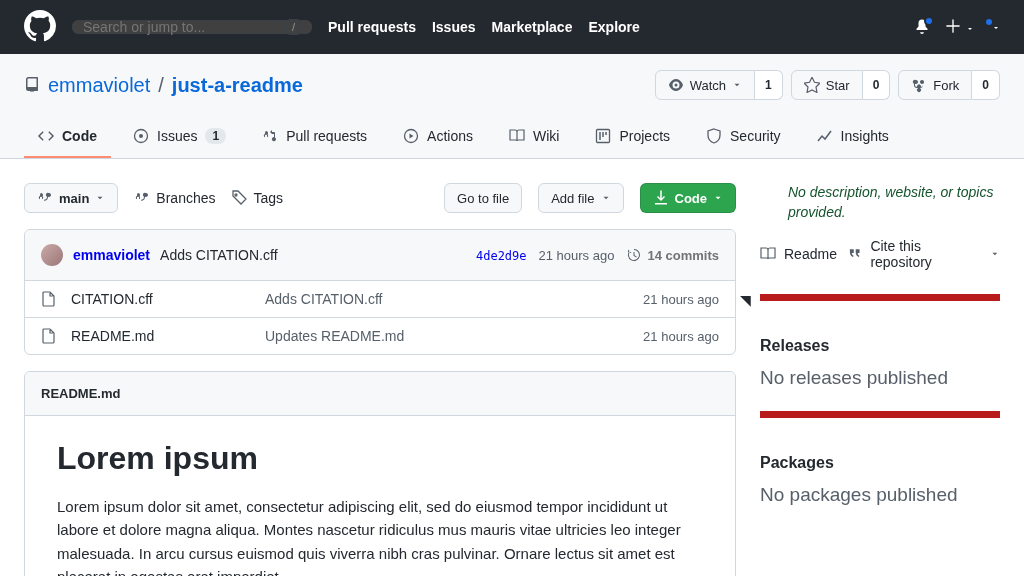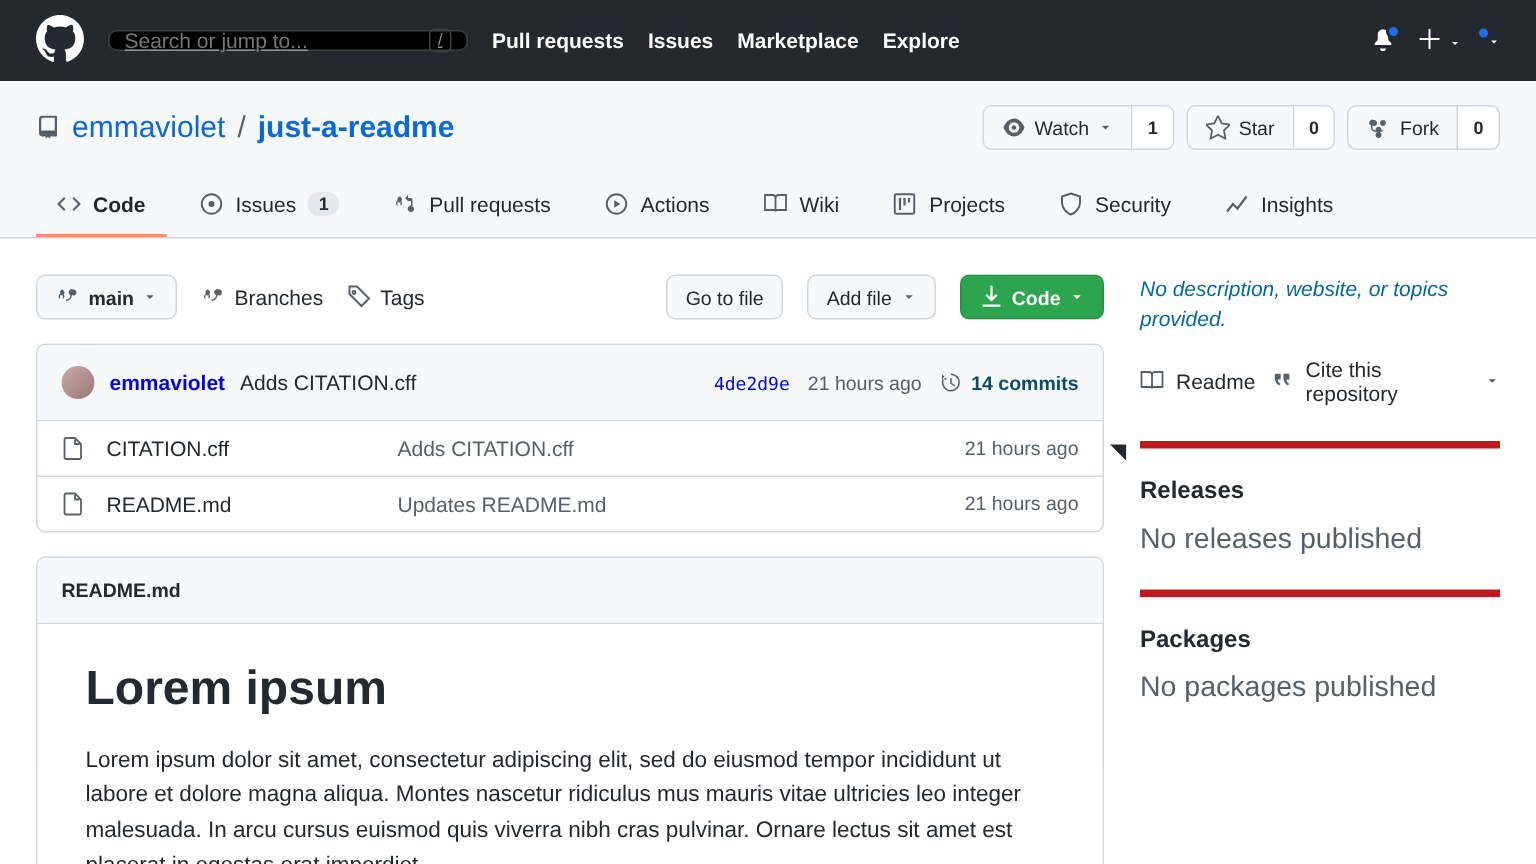--- a/index.html
+++ b/index.html
@@ -1,20 +1,20 @@
 <!DOCTYPE html>
 <html><head>
 <meta charset="utf-8">
 <style>
 * { box-sizing: border-box; margin: 0; padding: 0; }
 body { font-family: -apple-system, BlinkMacSystemFont, "Segoe UI", Helvetica, Arial, sans-serif; font-size: 14px; color: #24292f; background: #fff; }
 a { text-decoration: none; }
 .topbar { background: #24292f; height: 54px; display: flex; align-items: center; padding: 0 24px; gap: 16px; color: #fff; }
 .topbar .logo svg { fill: #fff; }
-.topbar .search { background: #000000; border: 1px solid #3b4046; border-radius: 6px; height: 14px; width: 240px; display: flex; align-items: center; padding: 0 10px; color: #8b949e; gap: 8px; text-decoration: underline; }
+.topbar .search { background: #404040; border: 1px solid #3b4046; border-radius: 6px; height: 14px; width: 240px; display: flex; align-items: center; padding: 0 10px; color: #8b949e; gap: 8px; }
 .topbar .search input { background: transparent; border: 0; outline: 0; color: #c9d1d9; font-size: 14px; flex: 1; }
 .topbar .search .slash { border: 1px solid #3b4046; border-radius: 4px; font-size: 11px; padding: 1px 5px; color: #8b949e; }
 .topbar .nav { display: flex; gap: 16px; }
 .topbar .nav a { color: #fff; font-weight: 600; font-size: 14px; }
 .topbar .spacer { flex: 1; }
 .topbar .right { display: flex; align-items: center; gap: 16px; }
 .topbar .right .icon { color: #fff; position: relative; }
 .topbar .avatar { width: 20px; height: 20px; border-radius: 50%; background: linear-gradient(135deg,#f6c,#a6f); position: relative; }
 .badge-dot { position: absolute; top: -2px; right: -4px; width: 10px; height: 10px; background: #1f6feb; border-radius: 50%; border: 2px solid #24292f; }
 .repohead { background: #f6f8fa; border-bottom: 1px solid #d0d7de; padding: 16px 24px 0 24px; }
@@ -40,36 +40,36 @@
 .filebar .left { display: flex; align-items: center; gap: 16px; }
 .filebar .spacer { flex: 1; }
 .linklike { color: #24292f; font-size: 14px; display: inline-flex; align-items: center; gap: 6px; }
 .box { border: 1px solid #d0d7de; border-radius: 6px; }
 .box-header { background: #f6f8fa; border-bottom: 1px solid #d0d7de; padding: 14px 16px; display: flex; align-items: center; gap: 10px; border-radius: 6px 6px 0 0; }
 .box-header .avatar-sm { width: 22px; height: 22px; border-radius: 50%; background: linear-gradient(135deg,#caa,#977); }
 .box-header .author { font-weight: 600; }
 .box-header .msg { color: #24292f; }
 .box-header .meta { margin-left: auto; display: flex; align-items: flex-end; gap: 12px; color: #57606a; font-size: 13px; }
 .box-header .meta .sha { font-family: ui-monospace, monospace; font-size: 12px; }
-.box-header .meta .commits { color: #0c4a6e; font-weight: 600; }
-.filerow { display: flex; align-items: flex-start; padding: 10px 16px; border-bottom: 1px solid #d0d7de; gap: 14px; }
+.box-header .meta .commits { color: #737373; font-weight: 600; }
+.filerow { display: flex; align-items: center; padding: 10px 16px; border-bottom: 1px solid #d0d7de; gap: 14px; }
 .filerow:last-child { border-bottom: 0; }
 .filerow .fname { width: 180px; color: #24292f; }
 .filerow .fmsg { flex: 1; color: #57606a; }
 .filerow .ftime { color: #57606a; font-size: 13px; }
 .readme { margin-top: 16px; }
 .readme .box-header { font-weight: 600; font-size: 13px; }
 .readme .content { padding: 24px 32px; }
 .readme h1 { font-size: 32px; font-weight: 700; margin-bottom: 18px; }
 .readme p { color: #24292f; line-height: 1.55; font-size: 15px; }
 .sidebar h2 { font-size: 16px; font-weight: 600; margin-bottom: 12px; }
-.sidebar .about-desc { color: #0369a1; font-style: italic; margin-bottom: 16px; line-height: 1.4; }
+.sidebar .about-desc { color: #14532d; font-style: italic; margin-bottom: 16px; line-height: 1.4; margin-left: 28px; }
 .sidebar .about-links { display: flex; flex-direction: row; gap: 10px; margin-bottom: 24px; }
 .sidebar .about-links a { color: #24292f; display: flex; align-items: center; gap: 8px; font-size: 14px; }
-.sidebar .section { border-top: 5px solid #b91c1c; padding-top: 20px; margin-bottom: 22px; }
+.sidebar .section { border-top: 7px solid #b91c1c; padding-top: 36px; margin-bottom: 22px; }
 .sidebar .muted { color: #57606a; font-size: 19px; }
 svg.oct { fill: #57606a; }
 .cursor-fake { position: absolute; left: 740px; top: 292px; font-size: 14px; pointer-events: none; }
 </style>
 </head>
 <body>
 
 <div class="topbar">
   <a href="#" class="logo">
     <svg width="32" height="32" viewBox="0 0 16 16">

